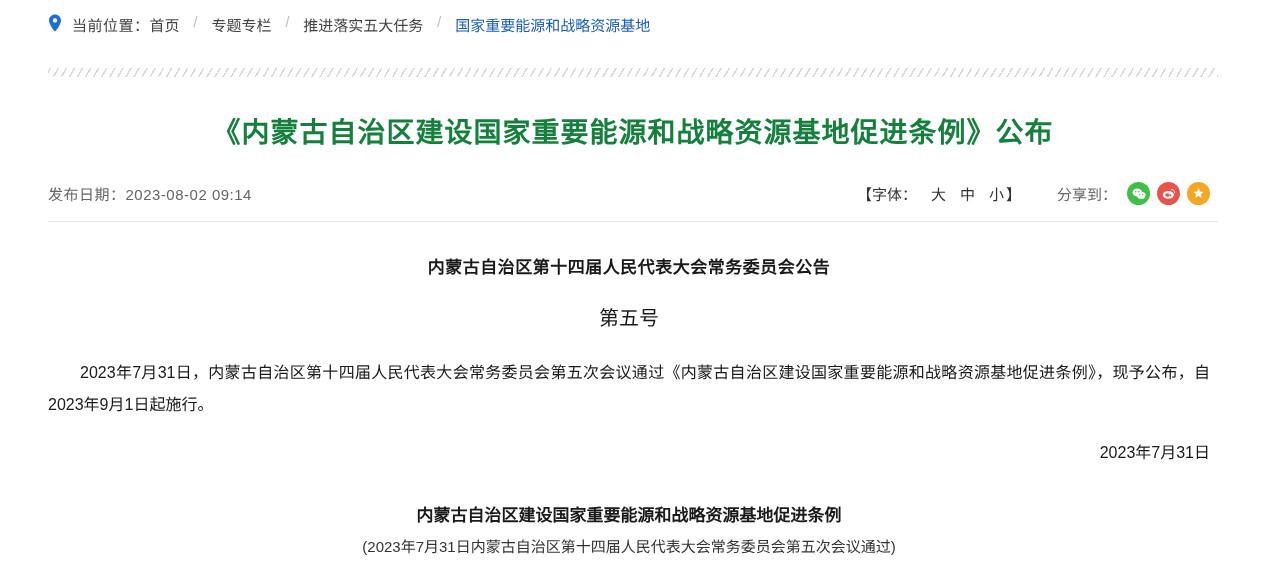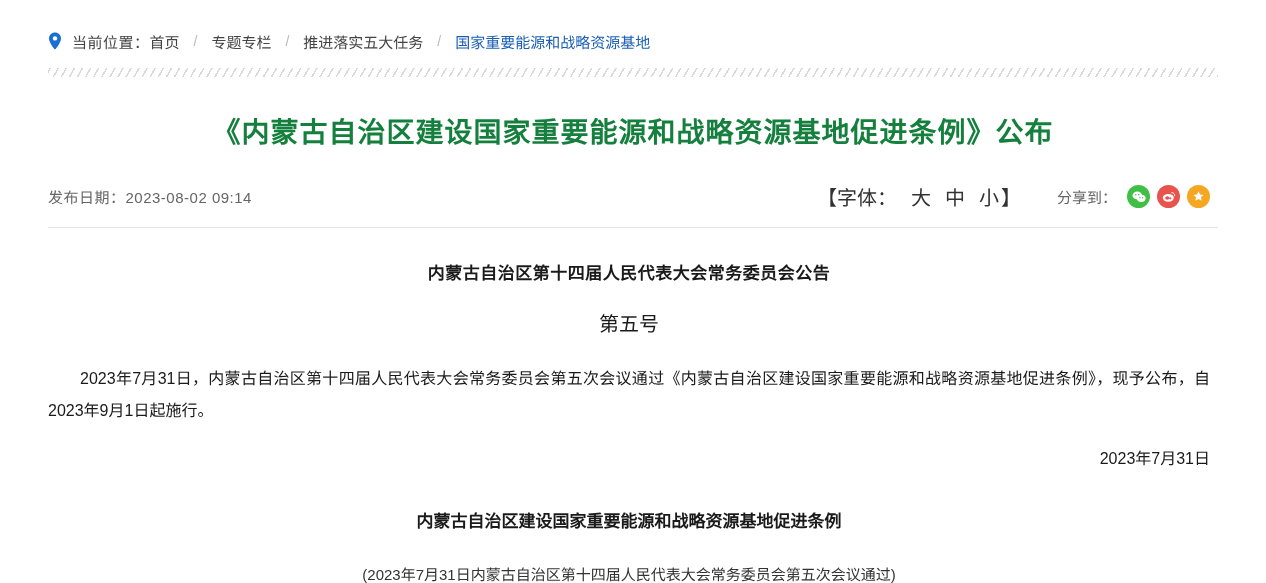--- a/index.html
+++ b/index.html
@@ -18,21 +18,20 @@
   .page {
     position: relative;
     width: 1266px;
     height: 583px;
     background: #ffffff;
   }
 
   
   .breadcrumb-bar {
     display: flex;
-    align-items: center;
     height: 54px;
     padding: 0 0 0 48px;
     margin-top: 14px;
     font-size: 15px;
     color: #444;
   }
   .pin-icon {
     width: 14px;
     height: 18px;
     margin-right: 10px;
@@ -100,21 +99,21 @@
     white-space: nowrap;
   }
   .meta-right {
     display: flex;
     align-items: center;
     gap: 0px;
     white-space: nowrap;
   }
   .font-size-group {
     color: #333333;
-    font-size: 20px;
+    font-size: 15px;
     margin-right: 36px;
     display: flex;
     align-items: center;
     margin-left: 44px;
   }
   .font-size-group .fs-label { color:#333; }
   .fs-opt {
     margin-left: 14px;
     cursor: pointer;
     color: #333333;
@@ -183,21 +182,20 @@
   .reg-title {
     text-align: center;
     font-weight: bold;
     font-size: 17px;
     margin-top: 32px;
   }
   .reg-subtitle {
     text-align: center;
     font-size: 15px;
     color: #333333;
-    margin-top: 22px;
   }
 </style>
 </head>
 <body>
 
 <div class="page">
 
   <div class="breadcrumb-bar">
     <span class="pin-icon">
       <svg width="14" height="18" viewBox="0 0 14 18" xmlns="http://www.w3.org/2000/svg">

